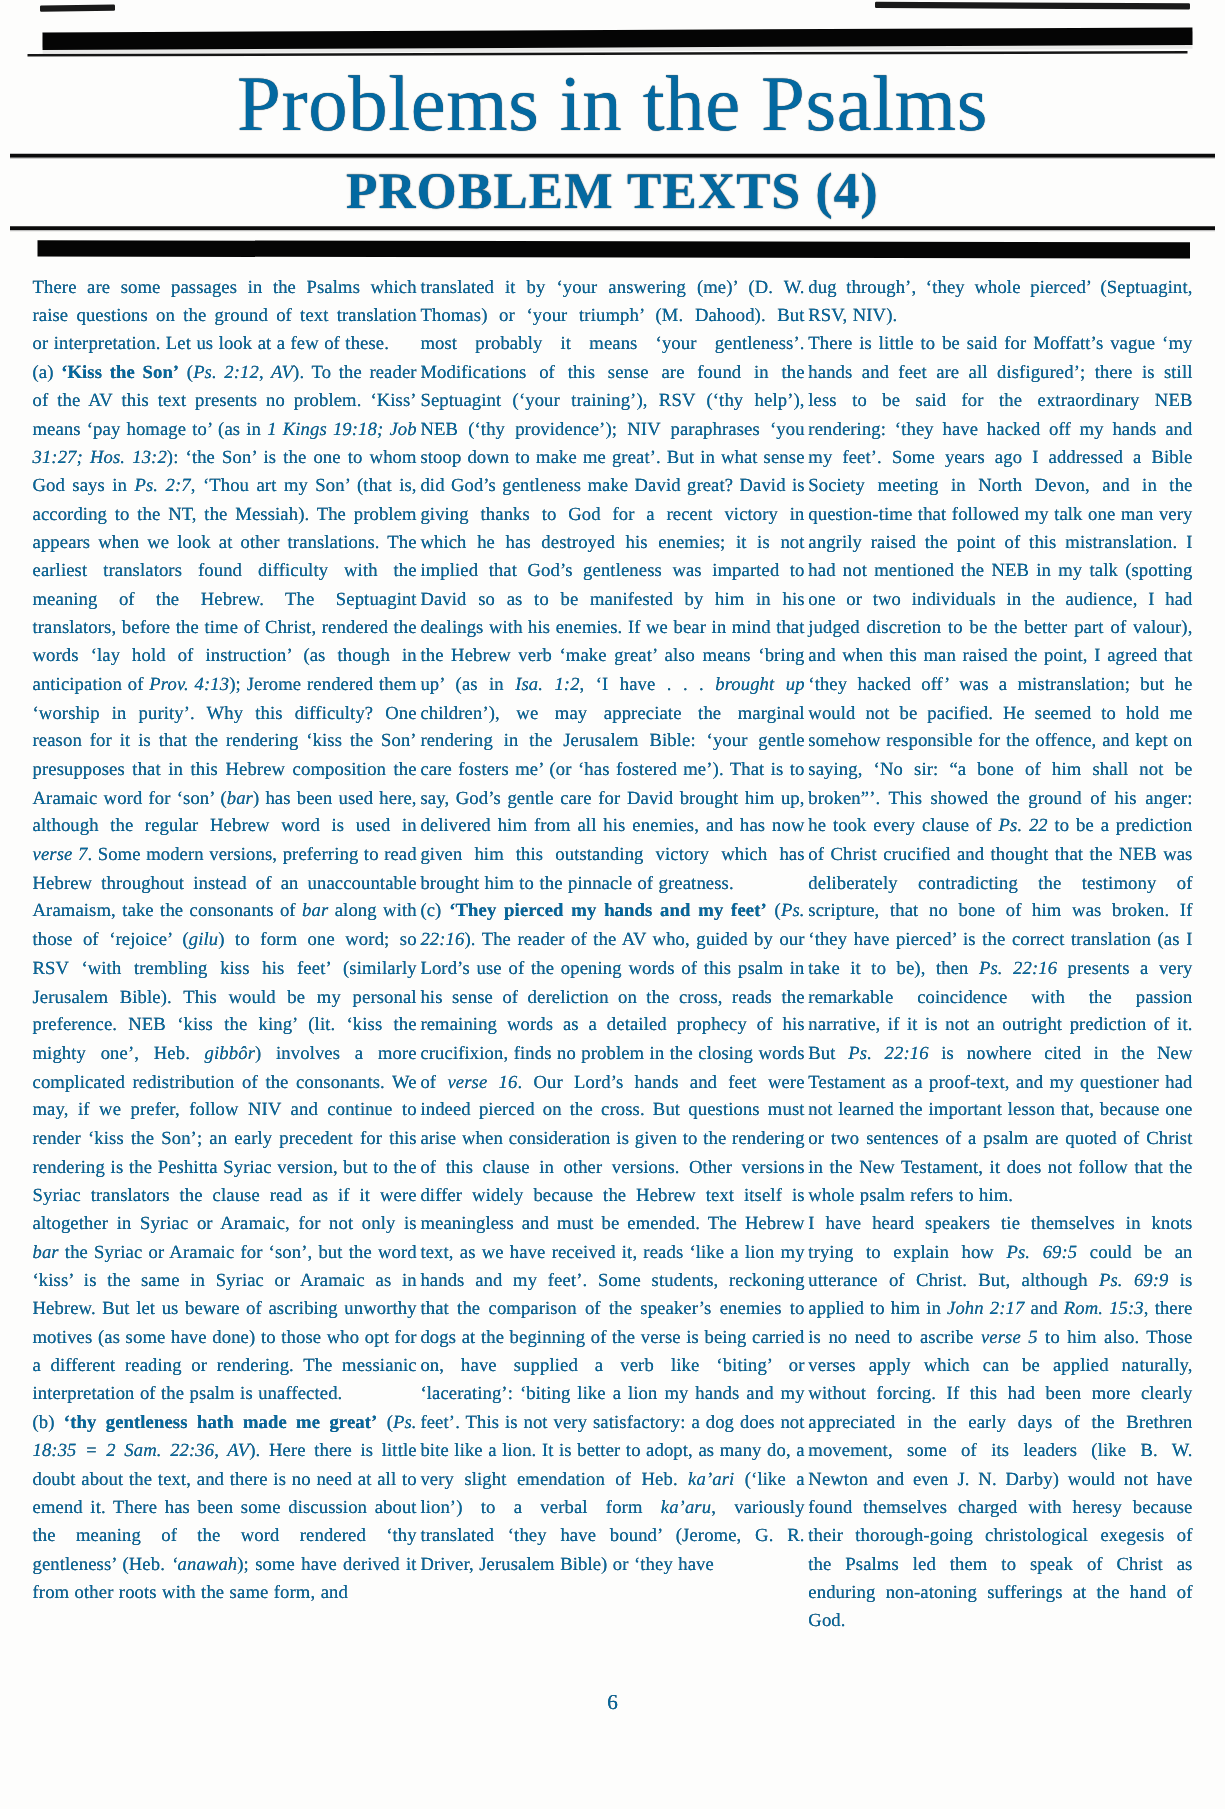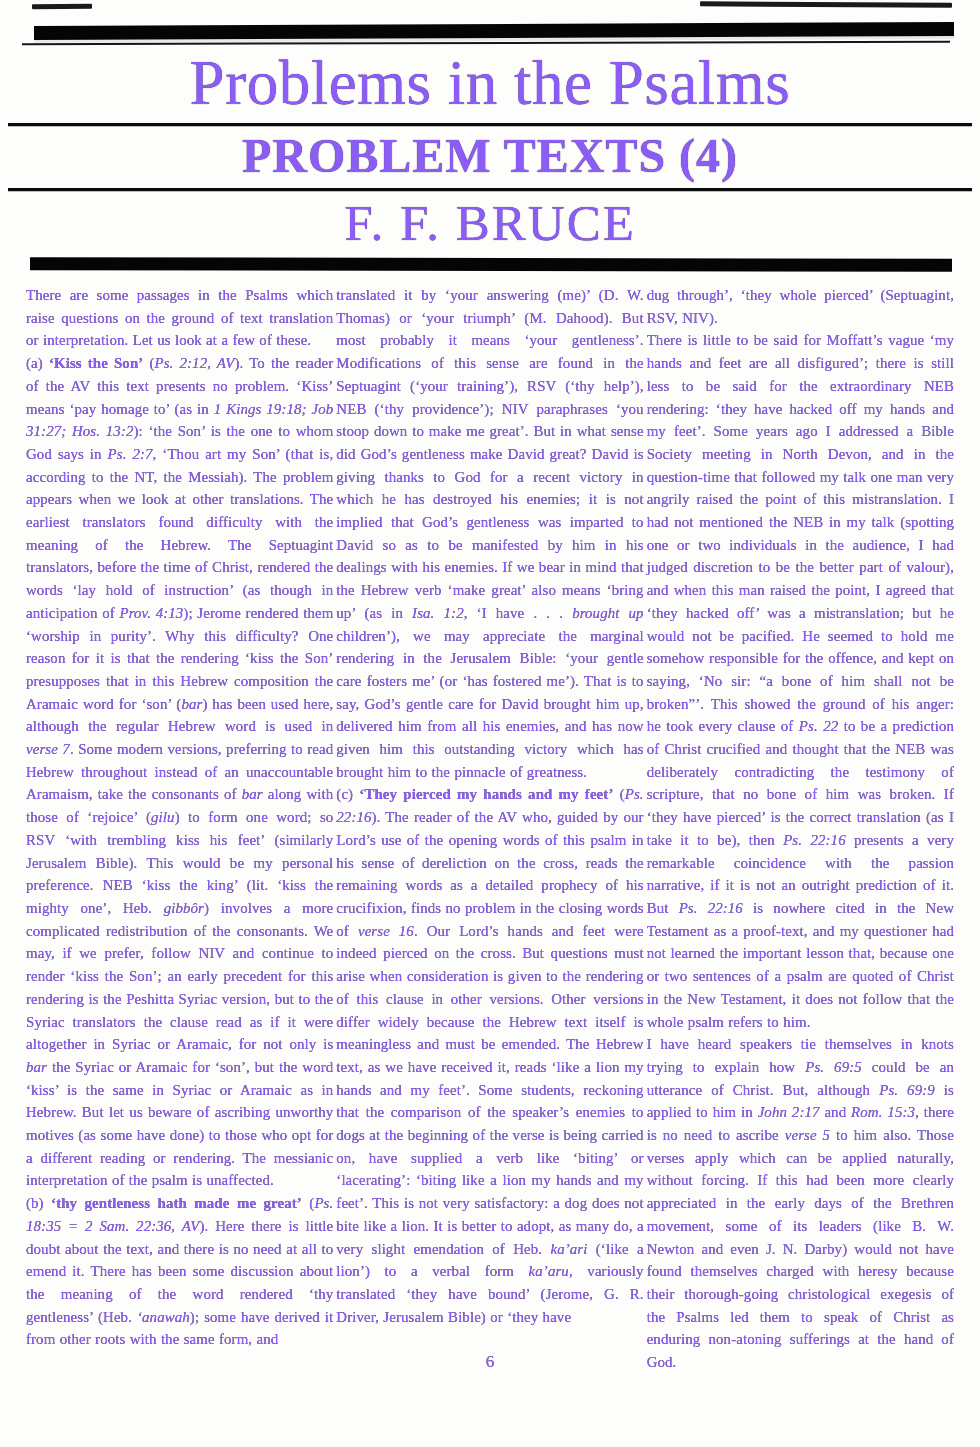--- a/index.html
+++ b/index.html
@@ -7,21 +7,21 @@
     padding: 0;
     background: #ffffff;
   }
   .page {
     position: relative;
     width: 980px;
     height: 1447px;
     margin: 0 auto;
     background: #fdfdfc;
     font-family: "Liberation Serif", "DejaVu Serif", serif;
-    color: #8b5cf6;
+    color: #0369a1;
     overflow: hidden;
   }
   
   .artifact {
     position: absolute;
     background: #1a1a1a;
     border-radius: 1px;
   }
   .artifact.tl { top: 4px; left: 32px; width: 60px; height: 5px; transform: rotate(-0.6deg); }
   .artifact.tr { top: 2px; left: 700px; width: 252px; height: 5px; transform: rotate(0.3deg); }
@@ -53,21 +53,21 @@
   }
   .rule {
     height: 3px;
     background: #0b0b0b;
     margin: 8px 8px 0 8px;
     box-shadow: 0 1px 0 rgba(0,0,0,0.25);
   }
   .article-title {
     margin: 6px 0 0 0;
     text-align: center;
-    font-size: 48px;
+    font-size: 41px;
     font-weight: 700;
     line-height: 1.0;
     letter-spacing: 1px;
     text-shadow: 0 0 1px rgba(0,0,0,0.9);
   }
   .author {
     margin: 7px 0 0 0;
     text-align: center;
     font-size: 51px;
     font-weight: 400;
@@ -121,21 +121,20 @@
   <div class="artifact tl"></div>
   <div class="artifact tr"></div>
 
   <div class="masthead">
     <div class="bar-top"></div>
     <div class="thinline"></div>
     <h1 class="series-title">Problems in the Psalms</h1>
     <div class="rule"></div>
     <h2 class="article-title">PROBLEM TEXTS (4)</h2>
     <div class="rule"></div>
-    <h3 class="author">F. F. BRUCE</h3>
     <div class="bar-bottom"></div>
   </div>
 
   <div class="body-columns">
 
     <div class="col">
       <p class="block"><span>There are some passages in the Psalms which raise questions on the ground of text translation or interpretation. Let us look at a few of these.</span></p>
       <p class="block"><span>(a) </span><span style="font-weight: bold;">‘Kiss the Son’</span><span> (</span><span style="font-style: italic;">Ps. 2:12, AV</span><span>). To the reader of the AV this text presents no problem. ‘Kiss’ means ‘pay homage to’ (as in </span><span style="font-style: italic;">1 Kings 19:18; Job 31:27; Hos. 13:2</span><span>): ‘the Son’ is the one to whom God says in </span><span style="font-style: italic;">Ps. 2:7</span><span>, ‘Thou art my Son’ (that is, according to the NT, the Messiah). The problem appears when we look at other translations. The earliest translators found difficulty with the meaning of the Hebrew. The Septuagint translators, before the time of Christ, rendered the words ‘lay hold of instruction’ (as though in anticipation of </span><span style="font-style: italic;">Prov. 4:13</span><span>); Jerome rendered them ‘worship in purity’. Why this difficulty? One reason for it is that the rendering ‘kiss the Son’ presupposes that in this Hebrew composition the Aramaic word for ‘son’ (</span><span style="font-style: italic;">bar</span><span>) has been used here, although the regular Hebrew word is used in </span><span style="font-style: italic;">verse 7</span><span>. Some modern versions, preferring to read Hebrew throughout instead of an unaccountable Aramaism, take the consonants of </span><span style="font-style: italic;">bar</span><span> along with those of ‘rejoice’ (</span><span style="font-style: italic;">gilu</span><span>) to form one word; so RSV ‘with trembling kiss his feet’ (similarly Jerusalem Bible). This would be my personal preference. NEB ‘kiss the king’ (lit. ‘kiss the mighty one’, Heb. </span><span style="font-style: italic;">gibbôr</span><span>) involves a more complicated redistribution of the consonants. We may, if we prefer, follow NIV and continue to render ‘kiss the Son’; an early precedent for this rendering is the Peshitta Syriac version, but to the Syriac translators the clause read as if it were altogether in Syriac or Aramaic, for not only is </span><span style="font-style: italic;">bar</span><span> the Syriac or Aramaic for ‘son’, but the word ‘kiss’ is the same in Syriac or Aramaic as in Hebrew. But let us beware of ascribing unworthy motives (as some have done) to those who opt for a different reading or rendering. The messianic interpretation of the psalm is unaffected.</span></p>
       <p class="block"><span>(b) </span><span style="font-weight: bold;">‘thy gentleness hath made me great’</span><span> (</span><span style="font-style: italic;">Ps. 18:35 = 2 Sam. 22:36, AV</span><span>). Here there is little doubt about the text, and there is no need at all to emend it. There has been some discussion about the meaning of the word rendered ‘thy gentleness’ (Heb. </span><span style="font-style: italic;">‘anawah</span><span>); some have derived it from other roots with the same form, and</span></p>
     </div>

